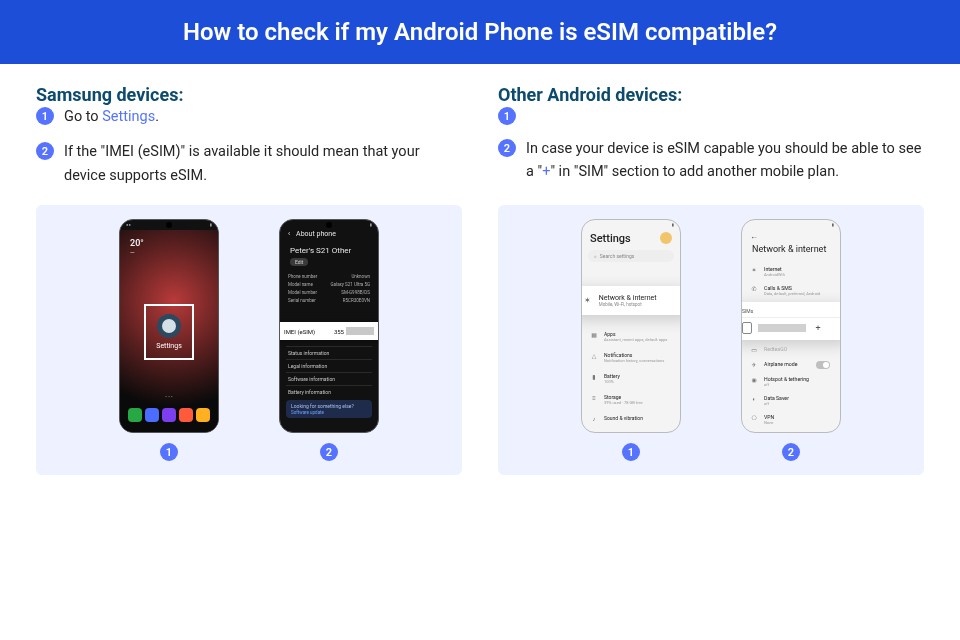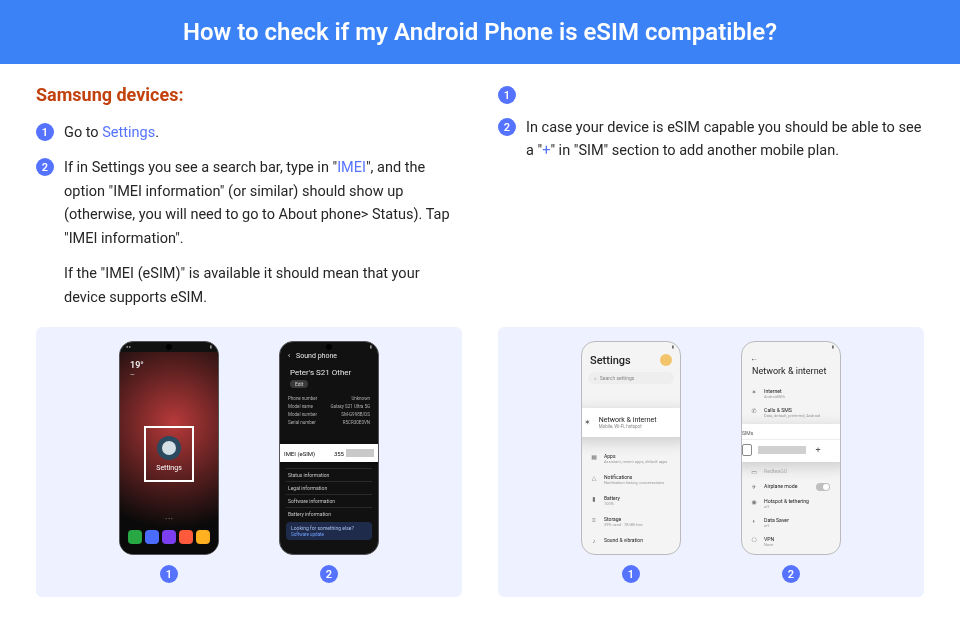--- a/index.html
+++ b/index.html
@@ -4,21 +4,21 @@
 <style>
   * { box-sizing: border-box; margin: 0; padding: 0; }
   body {
     font-family: -apple-system, BlinkMacSystemFont, "Segoe UI", Roboto, sans-serif;
     background: #fff;
     width: 960px;
     height: 640px;
     overflow: hidden;
   }
   .header {
-    background: #3b82f6;
+    background: #1d4ed8;
     height: 64px;
     display: flex;
     align-items: center;
     justify-content: center;
   }
   .header h1 {
     color: #fff;
     font-size: 24px;
     font-weight: 600;
   }
@@ -26,22 +26,21 @@
     display: flex;
     gap: 36px;
     padding: 20px 36px 0 36px;
   }
   .col {
     flex: 1;
   }
   .col h2 {
     font-size: 18px;
     font-weight: 700;
-    color: #c2410c;
-    margin-bottom: 16px;
+    color: #0c4a6e;
   }
   .steps { list-style: none; }
   .step {
     display: flex;
     gap: 10px;
     margin-bottom: 12px;
   }
   .step-num {
     flex: none;
     width: 18px; height: 18px;
@@ -330,30 +329,28 @@
         <span class="step-num">1</span>
         <div class="step-body">
           <p>
             <span>Go to </span><span class="hl">Settings</span><span>.</span>
           </p>
         </div>
       </li>
       <li class="step">
         <span class="step-num">2</span>
         <div class="step-body">
-          <p>
-            <span>If in Settings you see a search bar, type in "</span><span class="hl">IMEI</span><span>", and the option "IMEI information" (or similar) should show up (otherwise, you will need to go to About phone&gt; Status). Tap "IMEI information".</span>
-          </p>
           <p>If the "IMEI (eSIM)" is available it should mean that your device supports eSIM.</p>
         </div>
       </li>
     </ol>
   </div>
 
   <div class="col">
+    <h2>Other Android devices:</h2>
     <ol class="steps">
       <li class="step">
         <span class="step-num">1</span>
       </li>
       <li class="step">
         <span class="step-num">2</span>
         <div class="step-body">
           <p>
             <span>In case your device is eSIM capable you should be able to see a "</span><span class="hl">+</span><span>" in "SIM" section to add another mobile plan.</span>
           </p>
@@ -369,21 +366,21 @@
     <div class="phones">
 
       <div class="phone dark s1">
         <div class="notch"></div>
         <div class="status-bar">
             <span>●●</span>
             <span>▮</span>
           </div>
         <div class="wallpaper"></div>
         <div class="weather">
-          <div class="temp">19°</div>
+          <div class="temp">20°</div>
           <div>—</div>
         </div>
         <div class="settings-box">
           <div class="gear"></div>
           <div class="gear-label">Settings</div>
         </div>
         <div class="nav-dots">• • •</div>
         <div class="dock">
           <div class="app" style="background:#28a745"></div>
           <div class="app" style="background:#4a6cff"></div>
@@ -394,21 +391,21 @@
       </div>
 
       <div class="phone dark s2">
         <div class="notch"></div>
         <div class="status-bar">
             <span></span>
             <span>▮</span>
           </div>
         <div class="topbar">
           <span>‹</span>
-          <span>Sound phone</span>
+          <span>About phone</span>
         </div>
         <div class="title">Peter's S21 Other</div>
         <div class="edit-pill">Edit</div>
         <div class="info">
           <div class="row">
               <span>Phone number</span>
               <span>Unknown</span>
             </div>
           <div class="row">
               <span>Model name</span>

